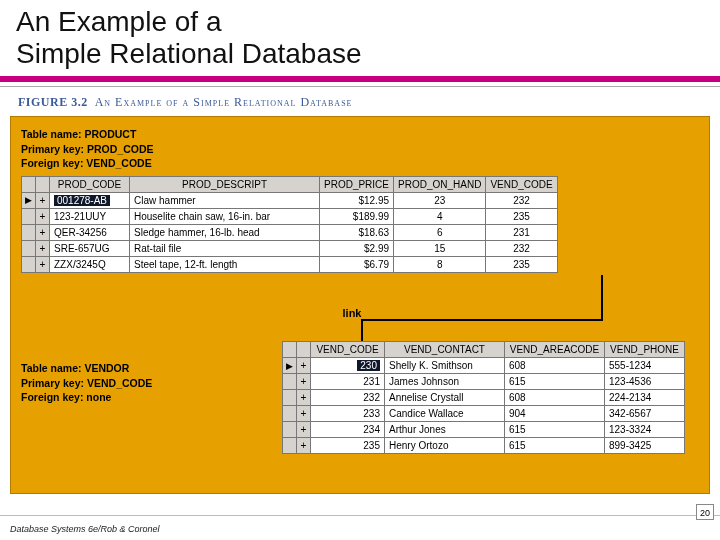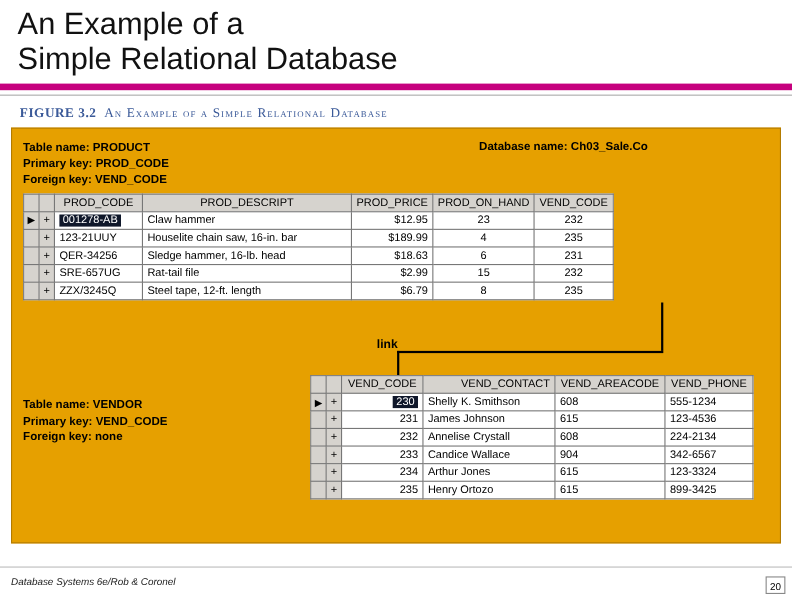--- a/index.html
+++ b/index.html
@@ -24,43 +24,39 @@
   .ptr { font-size: 9px; }
   .prod-wrap { margin-top: 6px; }
   .link-wrap { position: absolute; left: 0; right: 16px; top: 190px; text-align: center; font-family: Arial, sans-serif; font-weight: bold; font-size: 11px; }
   .vend-meta { position: absolute; left: 10px; top: 244px; }
   .vend-grid-wrap { position: absolute; right: 24px; top: 224px; }
   
   .line-h1 { position:absolute; background:#000; height:2px; }
   .line-v  { position:absolute; background:#000; width:2px; }
   .footer { position: absolute; bottom: 6px; left: 10px; font-family: Verdana, sans-serif; font-style: italic; font-size: 9px; color: #222; }
   .footer-rule { position:absolute; bottom: 24px; left:0; right:0; height:1px; background:#bbb; }
-  .footer-box { position:absolute; bottom:0; right:6px; width:18px; height:16px; border:1px solid #888; background:#fff; font-size:9px; text-align:center; line-height:16px; font-family: Verdana,sans-serif; }
+  .footer-box { position:absolute; bottom:20px; right:6px; width:18px; height:16px; border:1px solid #888; background:#fff; font-size:9px; text-align:center; line-height:16px; font-family: Verdana,sans-serif; }
 </style>
 </head>
 <body>
 
 <div class="slide-title">
   <span>An Example of a</span><br>
   <span>Simple Relational Database</span>
 </div>
 <div class="title-rule"></div>
 <div class="title-rule2"></div>
 
 <div class="figlabel">
   <span class="num">FIGURE 3.2</span>
   &nbsp;<span class="cap">An Example of a Simple Relational Database</span>
 </div>
 
 <div class="panel">
 
-  <div class="dbname">
-    <span>Database name:</span>
-    <span>Ch03_Sale.Co</span>
-  </div>
 
   <div class="meta">
     <span>Table name:</span>
     <span>PRODUCT</span><br>
     <span>Primary key:</span>
     <span>PROD_CODE</span><br>
     <span>Foreign key:</span>
     <span>VEND_CODE</span>
   </div>
 
@@ -142,21 +138,21 @@
     <span>none</span>
   </div>
 
   <div class="vend-grid-wrap">
     <table class="grid" id="vend-grid">
       <thead>
           <tr id="vend-head">
         <th class="rowhdr"></th>
         <th class="expand"></th>
       <th style="width: 74px;">VEND_CODE</th>
-            <th style="width: 120px; text-align: right;">VEND_CONTACT</th>
+            <th style="width: 120px;">VEND_CONTACT</th>
             <th style="width: 100px;">VEND_AREACODE</th>
             <th style="width: 80px;">VEND_PHONE</th>
           </tr>
         </thead>
       <tbody id="vend-body">
           <tr>
             <td class="rowhdr ptr">▶</td>
             <td class="expand">+</td>
             <td class="num"><span class="sel">230</span></td>
             <td>Shelly K. Smithson</td>

